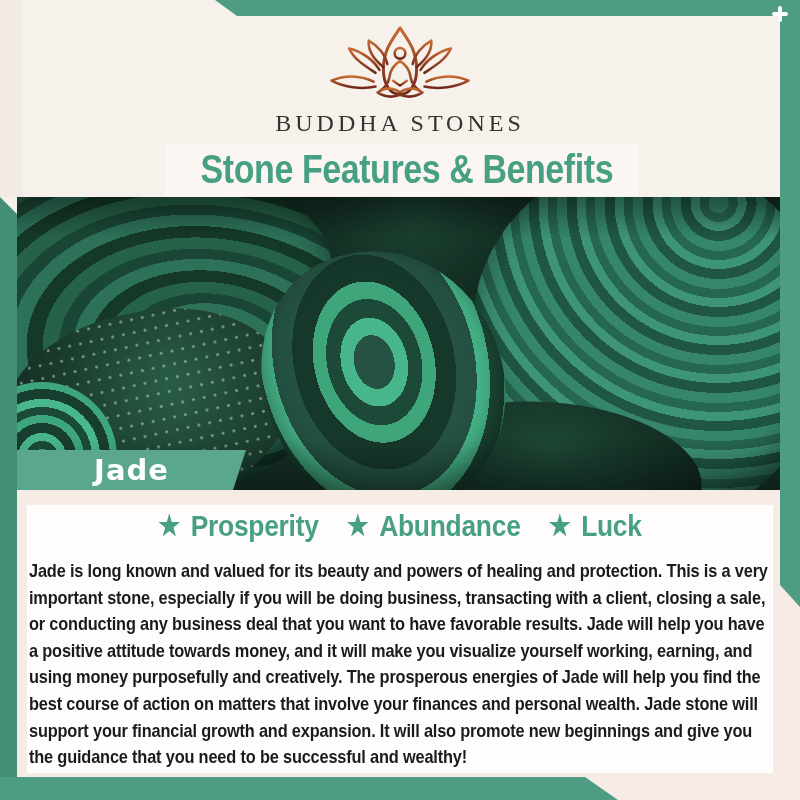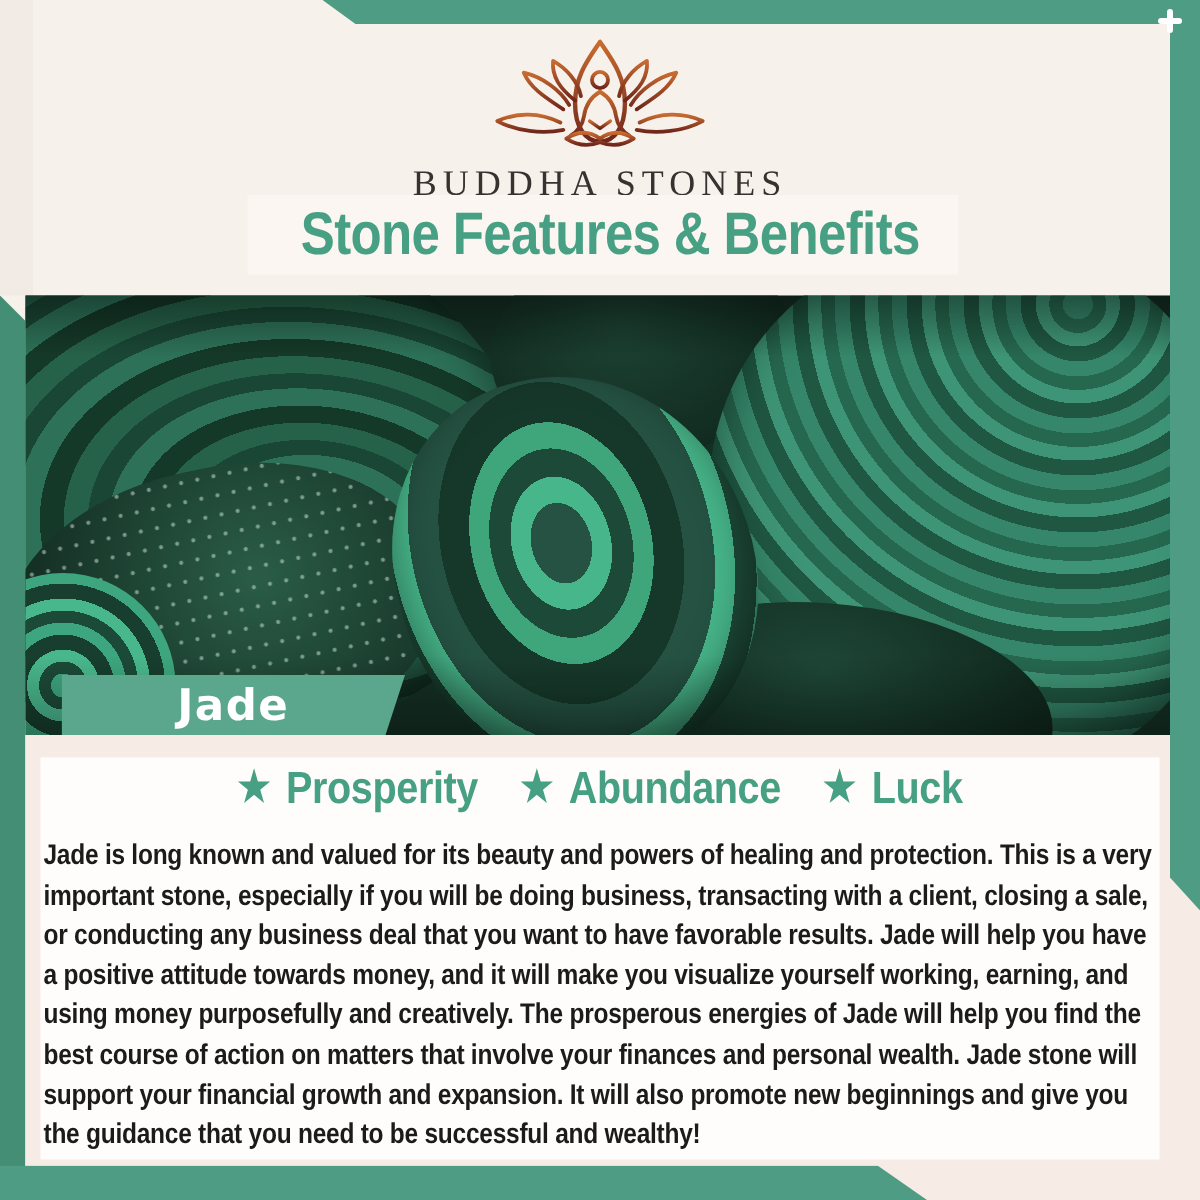--- a/index.html
+++ b/index.html
@@ -33,21 +33,21 @@
   .sparkle{position:absolute;left:772px;top:6px;width:16px;height:16px;z-index:9;}
   .sparkle span{position:absolute;background:#fff;border-radius:2px;}
   .sparkle .v{left:6px;top:0;width:4px;height:16px;}
   .sparkle .h{left:0;top:6px;width:16px;height:4px;}
 
   
   .logo-wrap{position:absolute;left:0;top:24px;width:800px;text-align:center;z-index:3;}
   .brand-name{position:absolute;left:0;top:110px;width:800px;text-align:center;z-index:3;
     font-family:"Liberation Serif",serif;font-size:24px;font-weight:500;letter-spacing:4px;color:var(--brand-text);}
 
-  .title-banner{position:absolute;left:165px;top:130px;width:474px;height:53px;background:var(--title-banner);z-index:4;}
+  .title-banner{position:absolute;left:165px;top:143px;width:474px;height:53px;background:var(--title-banner);z-index:4;}
   .title-banner .title{display:block;width:100%;text-align:center;line-height:52px;
     font-size:40px;font-weight:700;color:var(--teal-text);letter-spacing:-0.5px;
     transform:scaleX(0.85);transform-origin:center;white-space:nowrap;}
 
   
   .photo{position:absolute;left:17px;top:197px;width:763px;height:293px;overflow:hidden;
     background:#142f24;z-index:2;}
   .photo .stone{position:absolute;}
   .s1{left:-60px;top:-50px;width:400px;height:340px;border-radius:45% 55% 50% 50%;transform:rotate(8deg);
     background:repeating-radial-gradient(ellipse 120% 100% at 65% 60%, #2d7158 0 16px, #1a4735 16px 30px, #266249 30px 46px, #153928 46px 62px);
@@ -69,21 +69,21 @@
   .s7{left:375px;top:205px;width:310px;height:150px;border-radius:50% 50% 40% 40%;transform:rotate(4deg);
     background:radial-gradient(ellipse at 50% 30%, #1e4736, #0e241a 78%);}
   .s4{left:248px;top:52px;width:238px;height:265px;border-radius:46% 54% 48% 52%;transform:rotate(-14deg);
     background:repeating-radial-gradient(ellipse 90% 110% at 48% 42%, #255243 0 20px, #47b68a 20px 33px, #1d4a38 33px 47px, #3fa67c 47px 60px, #16382a 60px 80px);
     box-shadow:inset 0 -14px 30px rgba(0,0,0,.45);}
   .photo::after{content:"";position:absolute;inset:0;
     background:linear-gradient(180deg, rgba(0,0,0,.38), rgba(0,0,0,0) 14%, rgba(0,0,0,0) 82%, rgba(0,0,0,.3));}
 
   
   .jade-banner{position:absolute;left:17px;top:450px;width:229px;height:40px;background:var(--banner-teal);
-    clip-path:polygon(0 0,100% 0,calc(100% - 13px) 100%,0 100%);z-index:7;margin-left:24px;}
+    clip-path:polygon(0 0,100% 0,calc(100% - 13px) 100%,0 100%);z-index:7;}
   .jade-banner .stone-name{display:block;width:100%;text-align:center;line-height:40px;
     font-family:"DejaVu Sans",sans-serif;font-size:29px;font-weight:700;color:#ffffff;letter-spacing:1px;}
 
   
   .lower-bg{position:absolute;left:0;top:490px;width:800px;height:310px;background:var(--lower-cream);z-index:1;}
   .white-box{position:absolute;left:27px;top:505px;width:746px;height:268px;background:var(--white-box);z-index:2;}
 
   .benefits-row{position:absolute;left:0;top:509px;width:800px;text-align:center;z-index:5;white-space:nowrap;
     transform:scaleX(0.88);transform-origin:center;}
   .benefit{display:inline-block;margin:0 16px;color:var(--teal-text);font-weight:700;font-size:30px;letter-spacing:-0.3px;}

